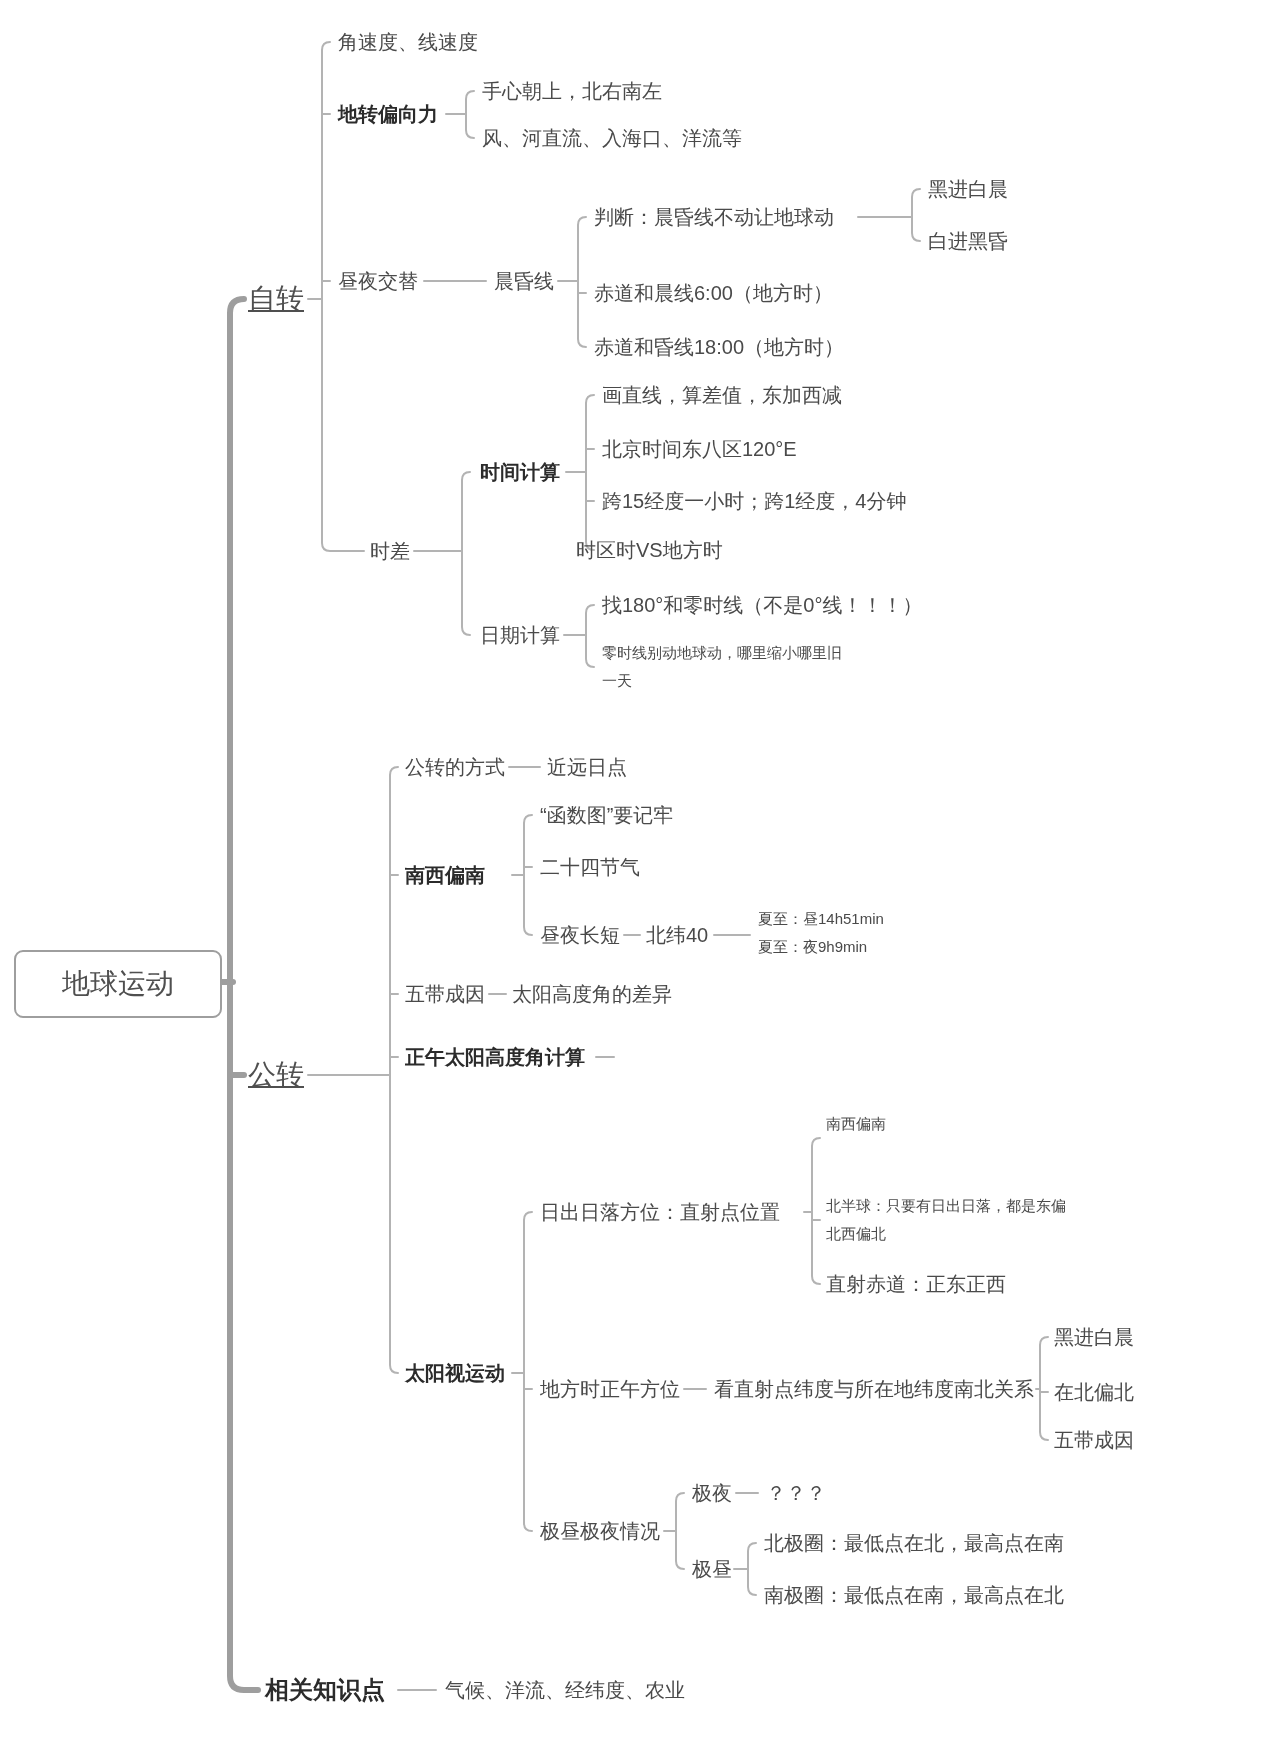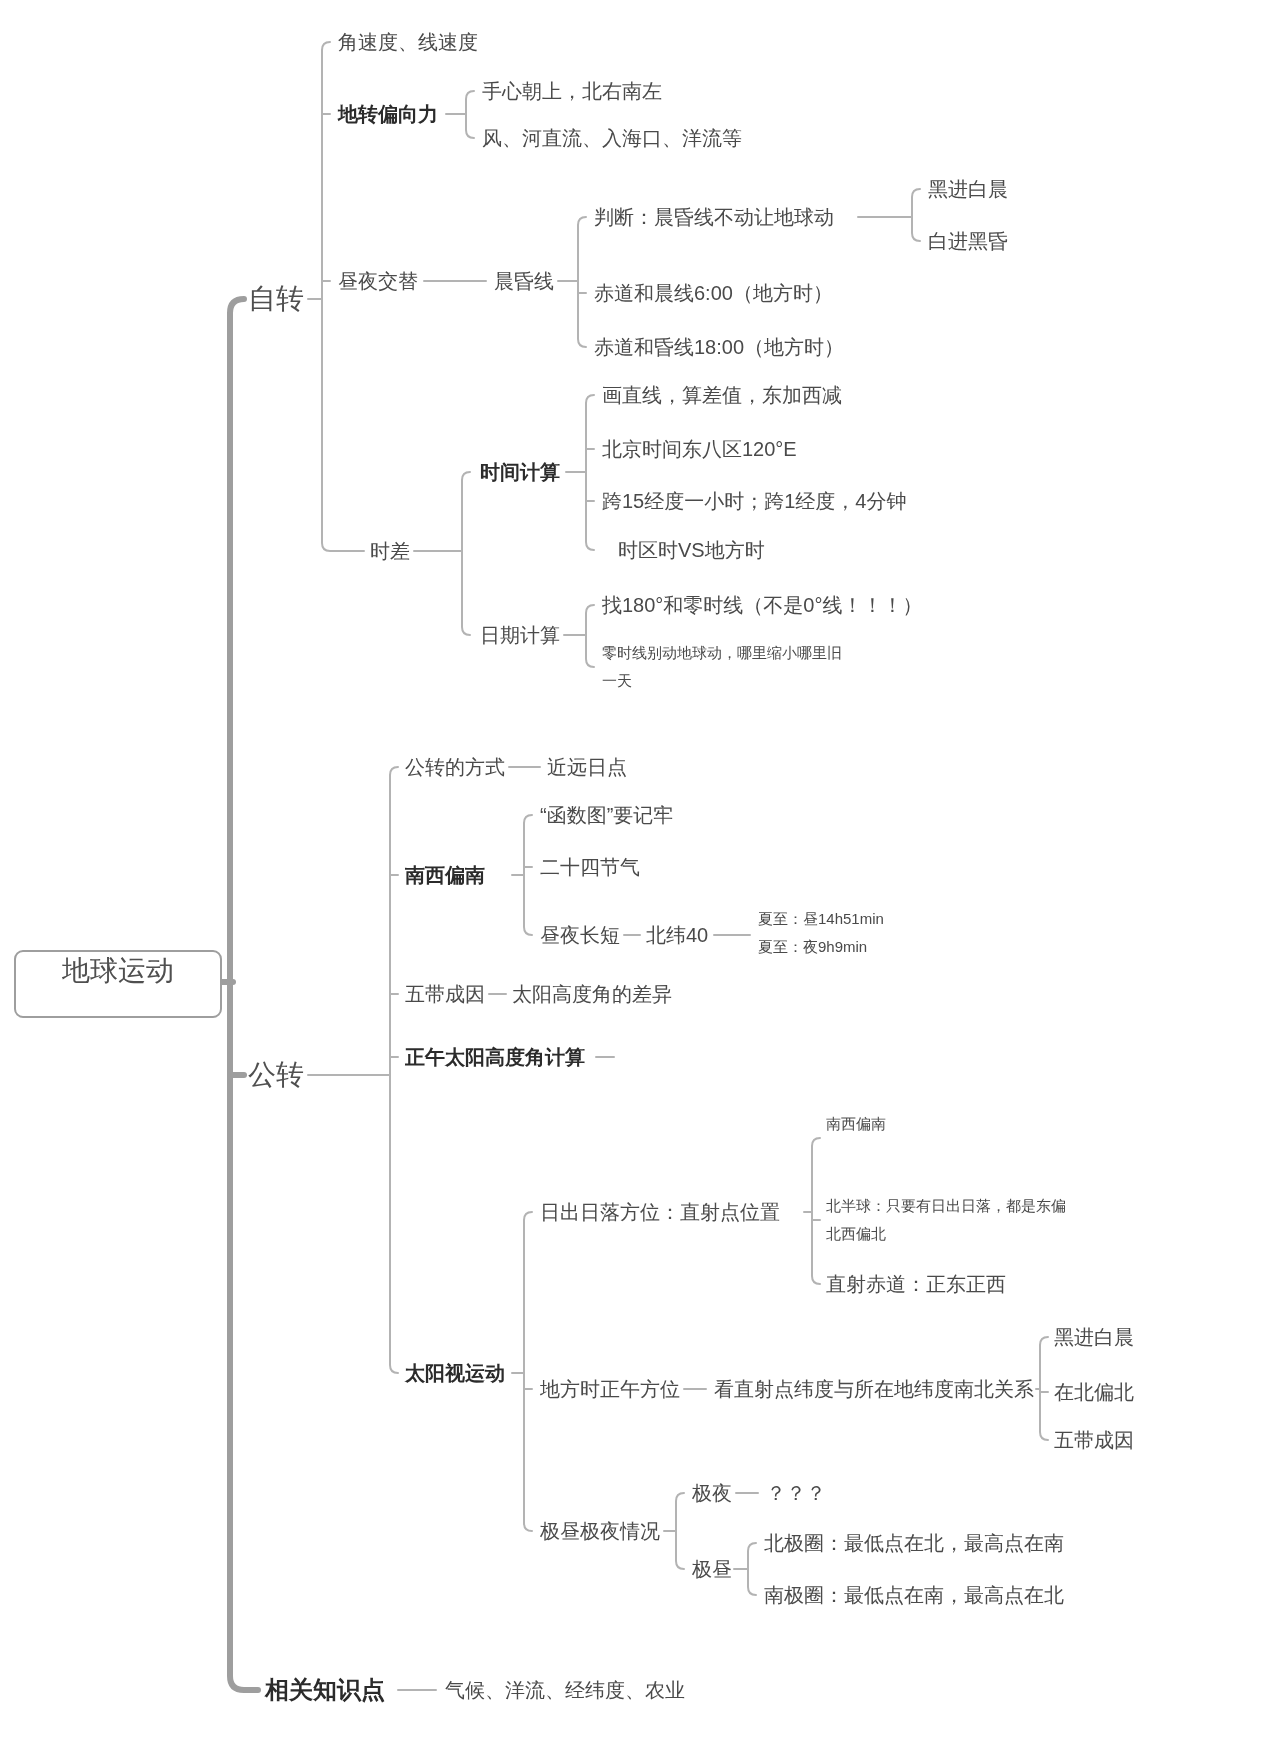--- a/index.html
+++ b/index.html
@@ -11,27 +11,27 @@
     font-family:"Liberation Sans", sans-serif;overflow:hidden;
   }
   svg.wires{position:absolute;left:0;top:0;z-index:0;}
   svg.wires path{fill:none;stroke:var(--line);stroke-width:2;stroke-linecap:round;}
   svg.wires path.t{stroke:var(--trunk);stroke-width:6;}
   .n{
     position:absolute;z-index:1;white-space:nowrap;
     font-size:20px;line-height:28px;color:var(--text);
   }
   .n.bold{font-weight:bold;color:var(--bold);}
-  .n.big{font-size:28px;line-height:36px;color:#4f4f4f;}
+  .n.big{font-size:28px;line-height:36px;color:#4f4f4f;text-decoration:underline;}
   .n.head{font-size:24px;line-height:32px;font-weight:bold;color:var(--bold);}
   .blk{position:absolute;z-index:1;white-space:nowrap;font-size:15px;line-height:28px;color:var(--text);}
   #root-box{
     position:absolute;z-index:1;left:14px;top:950px;width:204px;height:64px;
     border:2px solid var(--trunk);border-radius:9px;background:#fff;
-    display:flex;align-items:flex-start;justify-content:center;
+    display:flex;align-items:center;justify-content:center;
     font-size:28px;color:#4f4f4f;
   }
 </style>
 </head>
 <body>
 
 <div id="canvas">
 
   <svg class="wires" width="1265" height="1740">
     <g>
@@ -106,21 +106,21 @@
   <div class="n" style="left:594px;top:203px">判断：晨昏线不动让地球动</div>
   <div class="n" style="left:928px;top:175px">黑进白晨</div>
   <div class="n" style="left:928px;top:227px">白进黑昏</div>
   <div class="n" style="left:594px;top:279px">赤道和晨线6:00（地方时）</div>
   <div class="n" style="left:594px;top:333px">赤道和昏线18:00（地方时）</div>
   <div class="n" style="left:370px;top:537px">时差</div>
   <div class="n bold" style="left:480px;top:458px">时间计算</div>
   <div class="n" style="left:602px;top:381px">画直线，算差值，东加西减</div>
   <div class="n" style="left:602px;top:435px">北京时间东八区120°E</div>
   <div class="n" style="left:602px;top:487px">跨15经度一小时；跨1经度，4分钟</div>
-  <div class="n" style="left:618px;top:536px">时区时VS地方时</div>
+  <div class="n" style="left:576px;top:536px">时区时VS地方时</div>
   <div class="n" style="left:480px;top:621px">日期计算</div>
   <div class="n" style="left:602px;top:591px">找180°和零时线（不是0°线！！！）</div>
   <div class="blk" style="left:602px;top:639px">
     <div>零时线别动地球动，哪里缩小哪里旧</div>
     <div>一天</div>
   </div>
 
   <div class="n big" style="left:248px;top:1057px">公转</div>
   <div class="n" style="left:405px;top:753px">公转的方式</div>
   <div class="n" style="left:547px;top:753px">近远日点</div>

